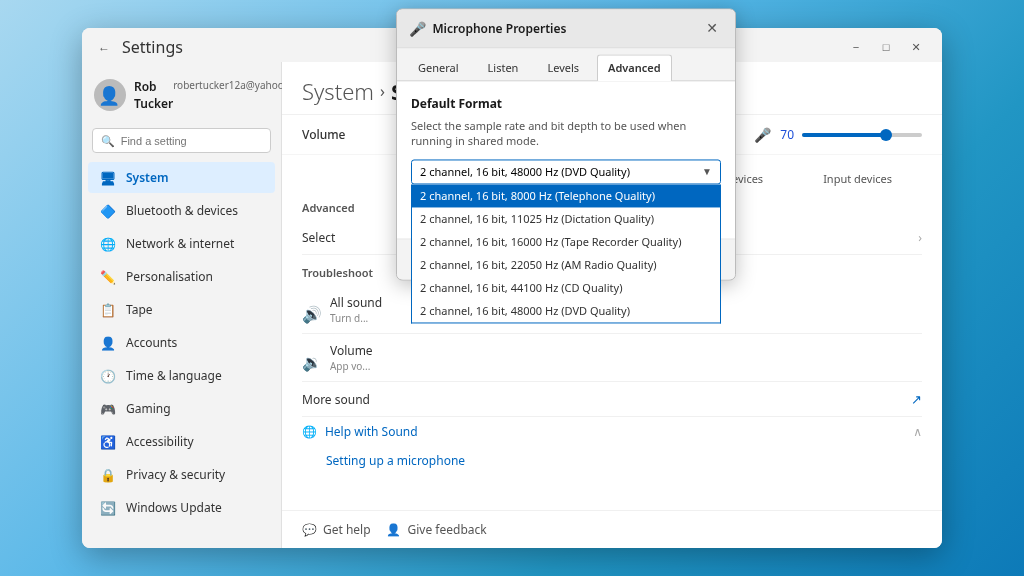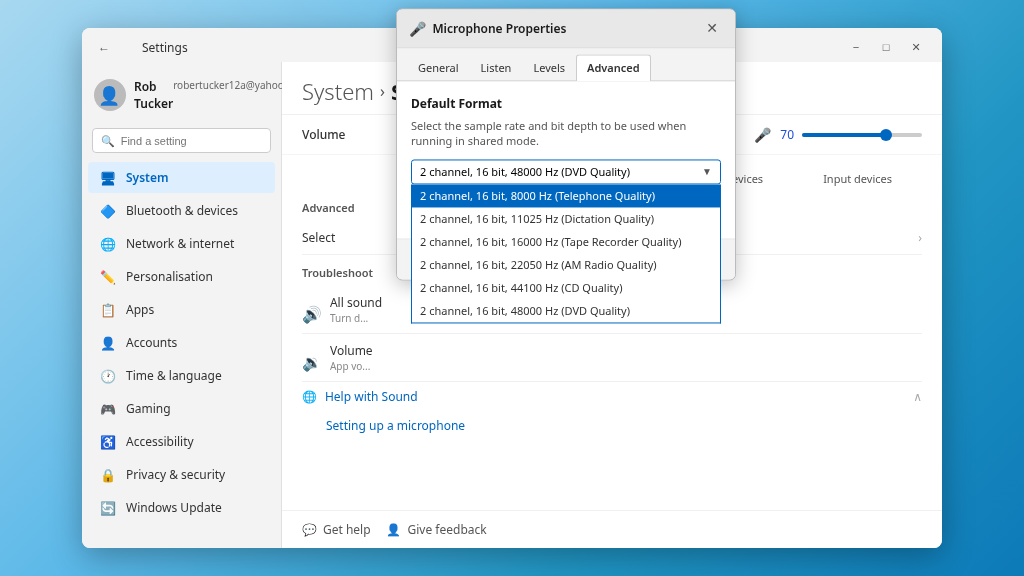--- a/index.html
+++ b/index.html
@@ -38,23 +38,22 @@
     }
     .back-btn {
       background: none;
       border: none;
       cursor: pointer;
       font-size: 12px;
       color: #555;
       padding: 2px 4px;
     }
     .title-text {
-      font-size: 12px;
-      color: #333;
-      margin-left: 20px;
+      font-size: 16px;
+      color: #333;
     }
     .titlebar-controls {
       display: flex;
       gap: 2px;
     }
     .ctrl-btn {
       width: 28px;
       height: 20px;
       background: none;
       border: none;
@@ -305,21 +304,21 @@
       color: #555;
       width: 22px;
       height: 22px;
       display: flex;
       align-items: center;
       justify-content: center;
       border-radius: 3px;
     }
     .modal-tabs {
       display: flex;
-      gap: 0;
+      gap: 7px;
       padding: 6px 10px 0 10px;
       background: #f3f3f3;
       border-bottom: 1px solid #ccc;
     }
     .modal-tab {
       padding: 5px 10px;
       font-size: 11px;
       color: #333;
       cursor: pointer;
       border: 1px solid transparent;
@@ -472,21 +471,21 @@
       <div class="nav-item">
         <span class="nav-icon">🌐</span>
         <span>Network &amp; internet</span>
       </div>
       <div class="nav-item">
         <span class="nav-icon">✏️</span>
         <span>Personalisation</span>
       </div>
       <div class="nav-item">
         <span class="nav-icon">📋</span>
-        <span>Apps</span>
+        <span>Tape</span>
       </div>
       <div class="nav-item">
         <span class="nav-icon">👤</span>
         <span>Accounts</span>
       </div>
       <div class="nav-item">
         <span class="nav-icon">🕐</span>
         <span>Time &amp; language</span>
       </div>
       <div class="nav-item">
@@ -557,20 +556,26 @@
         <div class="content-row">
           <div class="content-row-left">
             <span class="row-icon">🔉</span>
             <div>
               <div>Volume</div>
               <div style="font-size:10px;color:#888;">App vo...</div>
             </div>
           </div>
         </div>
 
+        <div class="content-row">
+          <div class="content-row-left">
+            <span>More sound</span>
+          </div>
+          <span class="row-ext-icon">↗</span>
+        </div>
 
         <div class="support-link">
           <span>🌐</span>
           <span>Help with Sound</span>
           <span style="margin-left:auto;color:#aaa;font-size:12px;">∧</span>
         </div>
         <div class="support-link">
           <span style="width:16px;"></span>
           <span>Setting up a microphone</span>
         </div>

